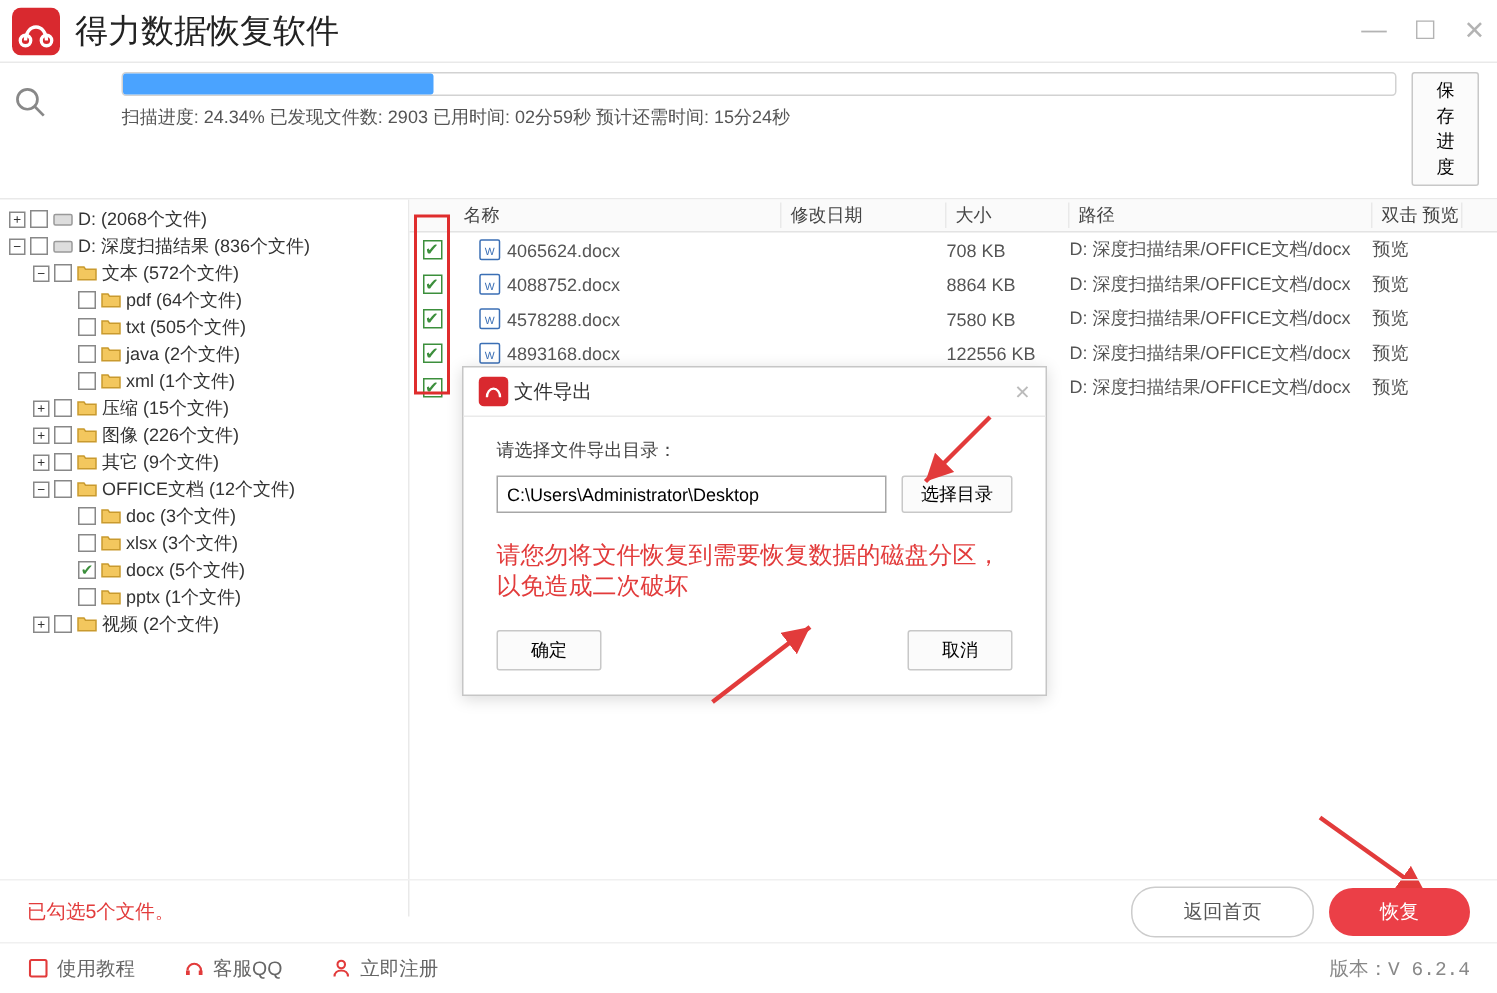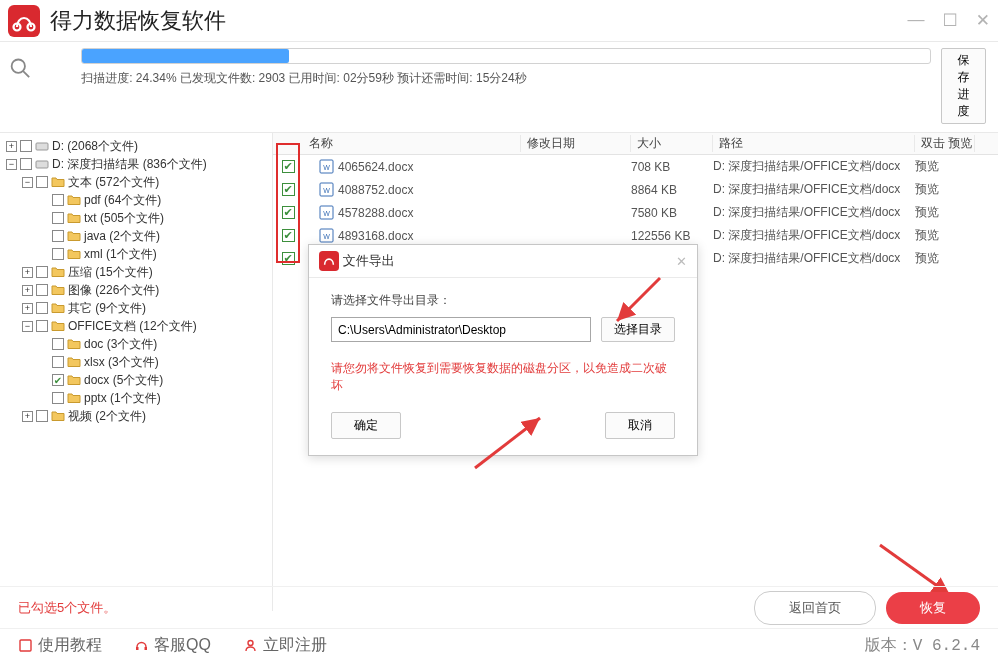--- a/index.html
+++ b/index.html
@@ -47,34 +47,34 @@
 .docx-icon { width: 15px; height: 15px; }
 .hl-box { position: absolute; border: 2px solid #df2d2d; pointer-events: none; }
 
 
 .dialog { position: absolute; left: 298px; top: 244px; width: 390px; background: #fff; border: 1px solid #c6c6c6; box-shadow: 0 2px 10px rgba(0,0,0,.15); margin-left: 10px; }
 .dlg-title { display: flex; align-items: center; padding: 6px 10px; border-bottom: 1px solid #eaeaea; font-size: 13px; color: #333; }
 .dlg-x { margin-left: auto; color: #bbb; cursor: pointer; }
 .dlg-body { padding: 14px 22px 16px; font-size: 12px; color: #444; }
 .path-row { display: flex; gap: 10px; margin-top: 8px; }
 .path-in { flex: 1; border: 1px solid #a7a7a7; padding: 4px 6px; font-size: 12px; }
-.warn { color: #e23b3b; margin-top: 18px; font-size: 12px; }
+.warn { color: #e23b3b; margin-top: 18px; font-size: 16px; }
 .dlg-btns { display: flex; justify-content: space-between; gap: 12px; margin-top: 18px; }
 
 
 .arrow { position: absolute; pointer-events: none; }
 
 
 .footer1 { position: absolute; bottom: 34px; left: 0; right: 0; height: 42px; display: flex; align-items: center; padding: 0 18px; border-top: 1px solid #f0f0f0; }
 .sel-txt { color: #e23b3b; font-size: 13px; }
 .pill { padding: 7px 34px; border-radius: 16px; font-size: 13px; cursor: pointer; margin-left: 10px; }
 .pill-back { background: #fff; border: 1px solid #ccc; color: #555; }
 .pill-rec { background: #eb3f47; color: #fff; border: none; }
 
-.footer2 { position: absolute; bottom: 0; left: 0; right: 0; height: 34px; display: flex; align-items: center; padding: 0 18px; border-top: 1px solid #f0f0f0; font-size: 16px; color: #666; }
+.footer2 { position: absolute; bottom: 0; left: 0; right: 0; height: 34px; display: flex; align-items: center; padding: 0 18px; border-top: 1px solid #f0f0f0; font-size: 13px; color: #666; }
 .foot-link { display: flex; align-items: center; gap: 5px; margin-right: 32px; cursor: pointer; color: #e23b3b; }
 .foot-link span { color: #666; }
 .ver { margin-left: auto; color: #888; font-family: Liberation Mono, monospace; }
 </style>
 </head>
 <body>
 
 <div class="titlebar">
   <svg class="logo" viewBox="0 0 32 32">
       <rect width="32" height="32" rx="6" fill="#d9292f"></rect>

